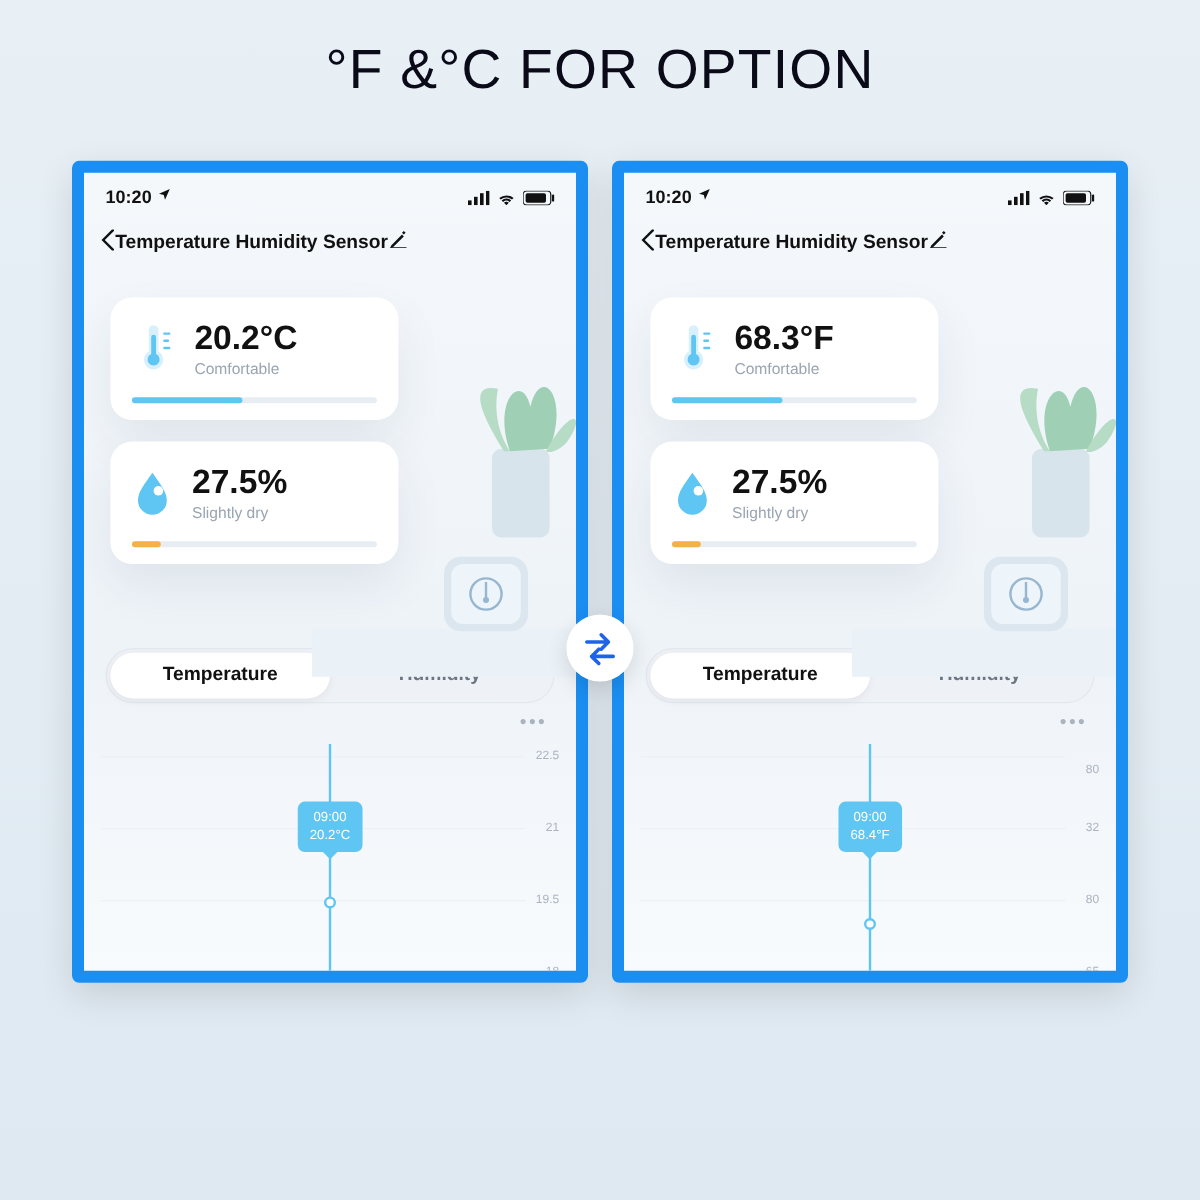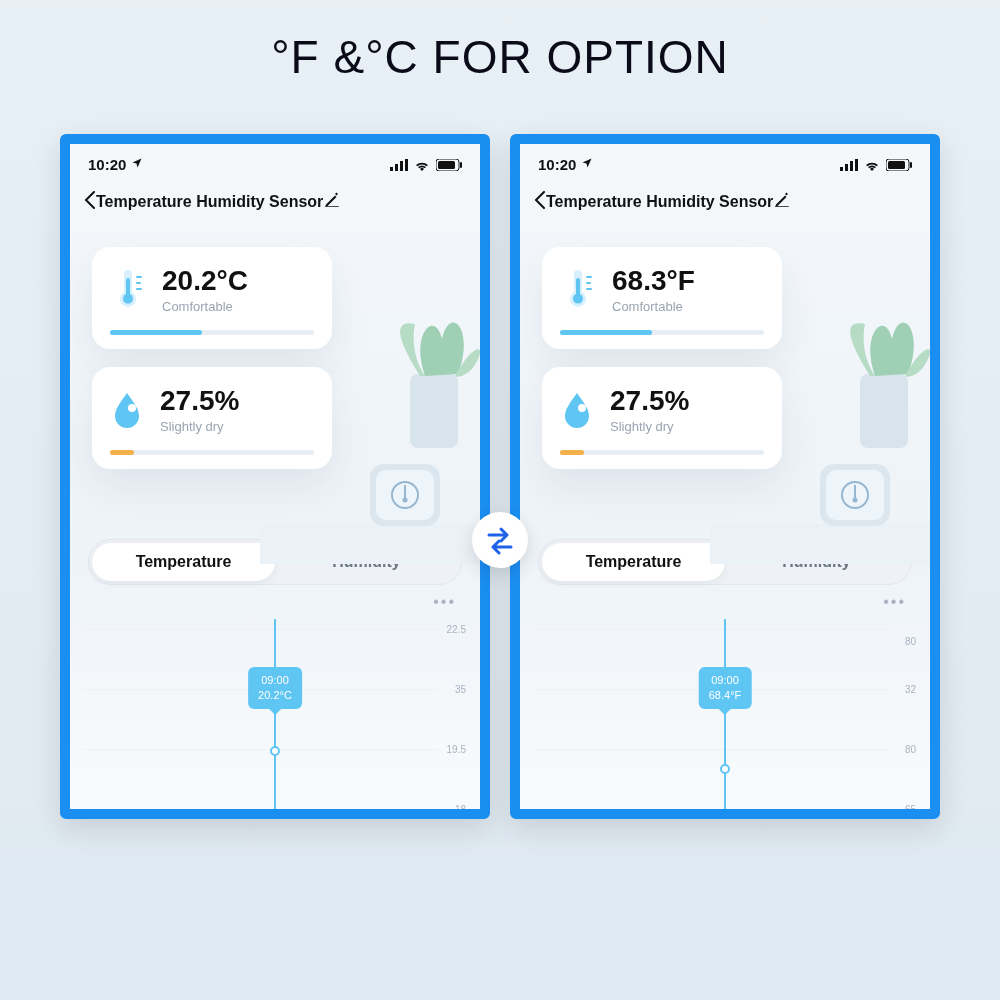--- a/index.html
+++ b/index.html
@@ -272,21 +272,21 @@
     <div class="seg">
       <div class="seg-btn active">Temperature</div>
       <div class="seg-btn">Humidity</div>
     </div>
     <div class="dots">•••</div>
 
     <div class="chart" id="l-chart">
         <div class="gridline" style="top: 10px;"></div>
         <div class="ytick" style="top: 10px;">22.5</div>
         <div class="gridline" style="top: 70px;"></div>
-        <div class="ytick" style="top: 70px;">35</div>
+        <div class="ytick" style="top: 70px;">21</div>
         <div class="gridline" style="top: 130px;"></div>
         <div class="ytick" style="top: 130px;">19.5</div>
         <div class="gridline" style="top: 190px;"></div>
         <div class="ytick" style="top: 190px;">18</div>
         <div class="stem" style="left: 50%; top: 0px; height: 200px;"></div>
         <div class="tooltip" style="left: 50%; top: 0px;">09:00<br>20.2°C</div>
         <div class="dot" style="left: 50%; top: 132.4px;"></div>
       </div>
   </div>
 

